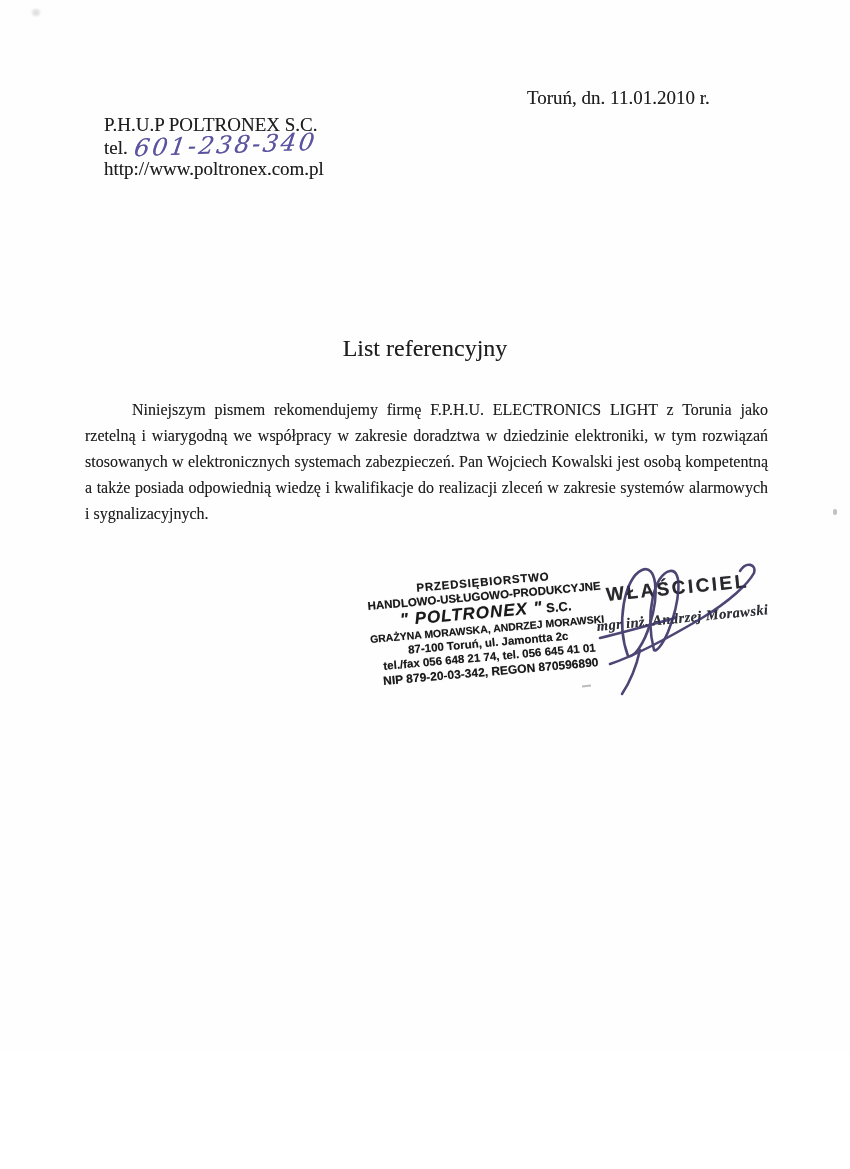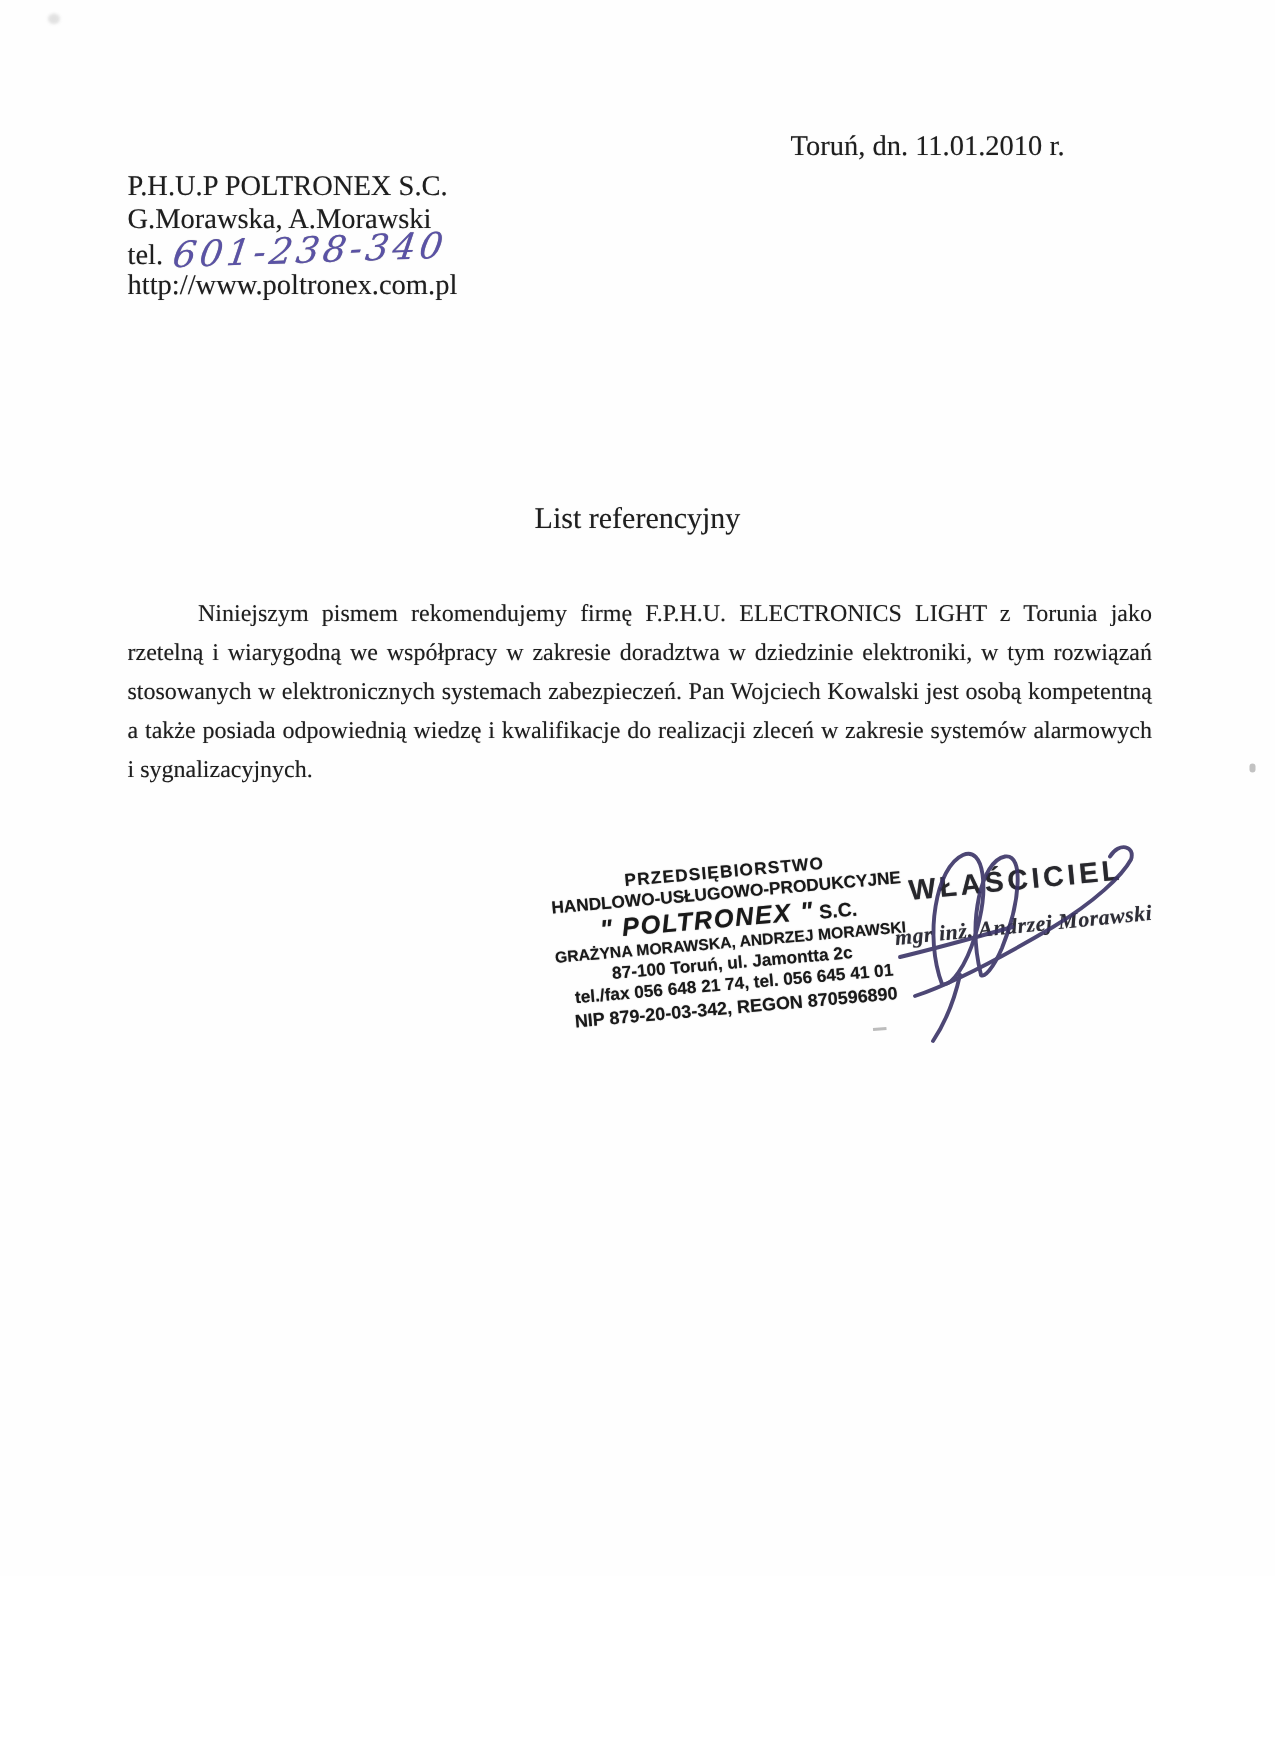--- a/index.html
+++ b/index.html
@@ -10,34 +10,34 @@
     font-family:"Liberation Serif", serif; color:#1e1e1e;
   }
   .scan-text { text-shadow:0 0 .5px rgba(40,40,40,.45); }
 
   .date-line {
     position:absolute; left:527px; top:87px;
     font-size:19px; white-space:nowrap;
   }
 
   .sender-block { position:absolute; left:85px; top:114px; font-size:19px; }
-  .sender-block .line { height:22px; line-height:22px; white-space:nowrap; }
+  .sender-block .line { height:22px; line-height:22px; white-space:nowrap;margin-left:19px; }
   .tel-line { height:24px; }
   .handwritten-phone {
     display:inline-block; margin-left:7px;
     font-family:"DejaVu Serif", serif; font-style:italic;
     font-size:24px; line-height:20px; letter-spacing:2.5px;
     color:#5a52a5;
     transform:skewX(-10deg) rotate(-2deg);
     position:relative; top:-1px;
   }
 
   .letter-title {
     position:absolute; left:0; top:335px; width:850px;
-    text-align:center; font-size:20px; font-weight:400;
+    text-align:center; font-size:24px; font-weight:400;
   }
 
   .letter-body {
     position:absolute; left:85px; top:397px; width:683px;
     font-size:16px; line-height:26px;
     text-align:justify; text-indent:47px;
   }
 
   
   .company-stamp {
@@ -85,21 +85,20 @@
 </style>
 </head>
 <body>
 
 <div class="page">
 
   <div class="date-line scan-text">Toruń, dn. 11.01.2010 r.</div>
 
   <div class="sender-block scan-text">
     <div class="line">P.H.U.P POLTRONEX S.C.</div>
-    <div class="line">G.Morawska, A.Morawski</div>
     <div class="line tel-line"><span>tel.</span><span class="handwritten-phone">601-238-340</span></div>
     <div class="line">http://www.poltronex.com.pl</div>
   </div>
 
   <div class="letter-title scan-text">List referencyjny</div>
 
   <p class="letter-body scan-text">Niniejszym pismem rekomendujemy firmę F.P.H.U. ELECTRONICS LIGHT z Torunia jako rzetelną i wiarygodną we współpracy w zakresie doradztwa w dziedzinie elektroniki, w tym rozwiązań stosowanych w elektronicznych systemach zabezpieczeń. Pan Wojciech Kowalski jest osobą kompetentną a także posiada odpowiednią wiedzę i kwalifikacje do realizacji zleceń w zakresie systemów alarmowych i sygnalizacyjnych.</p>
 
   <div class="company-stamp">
     <div class="s1">PRZEDSIĘBIORSTWO</div>

